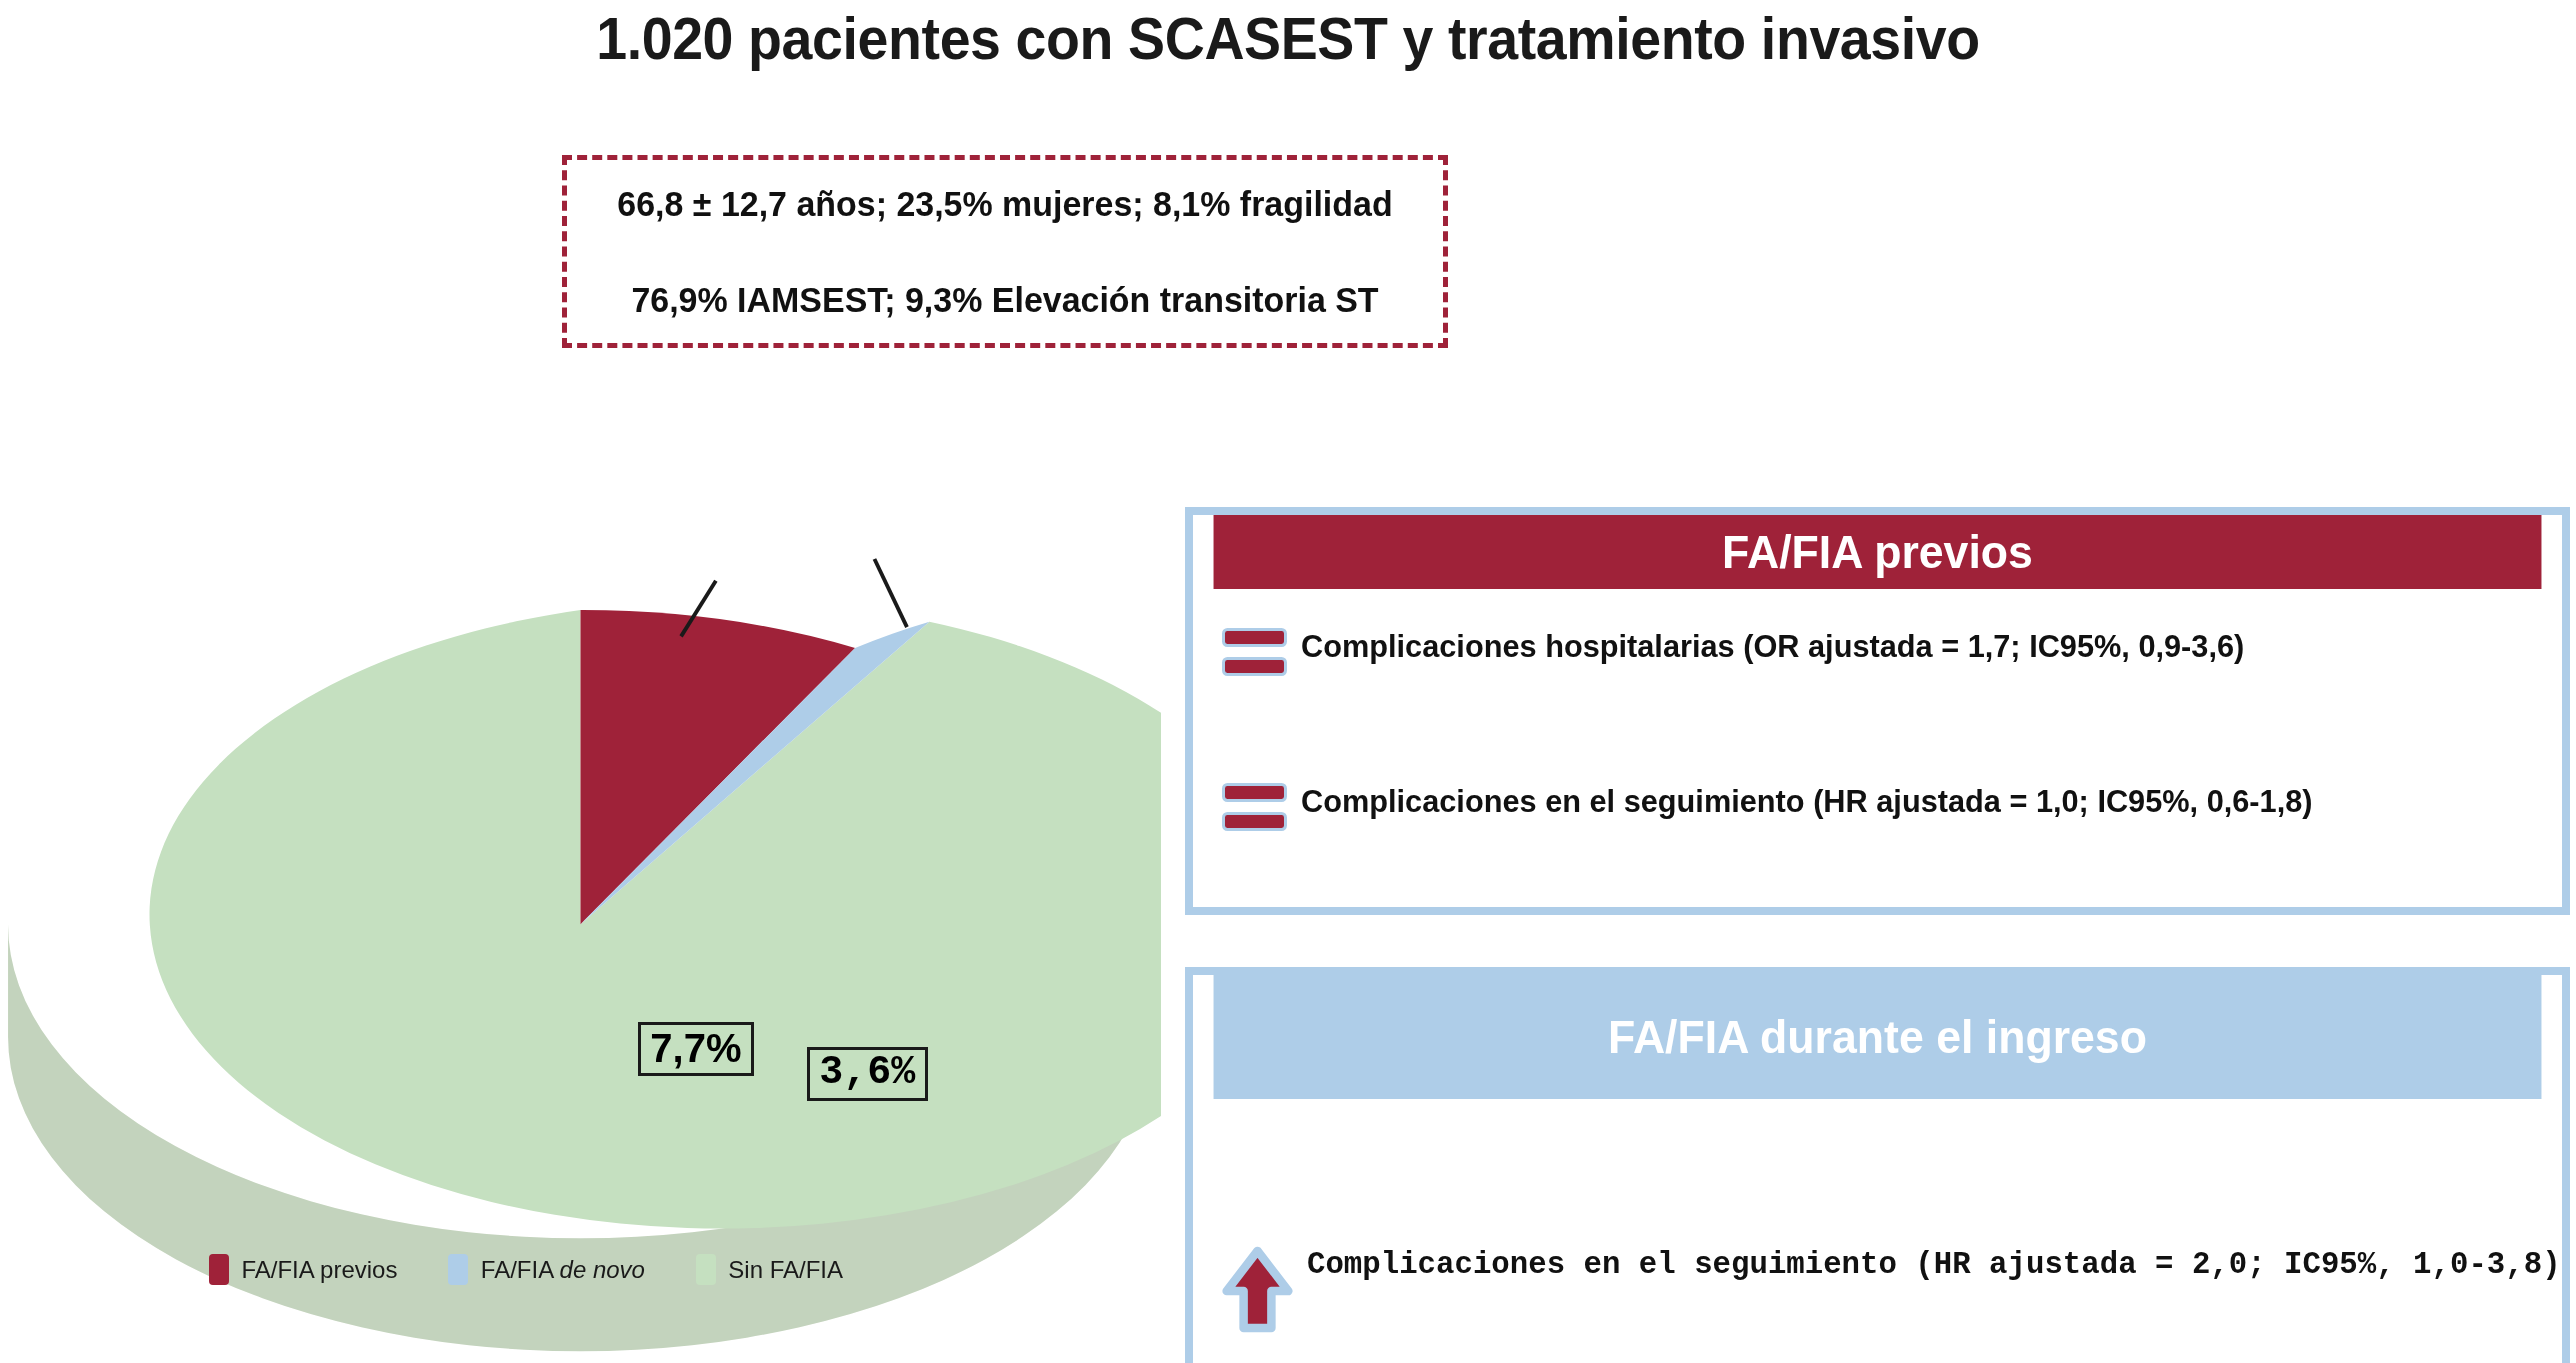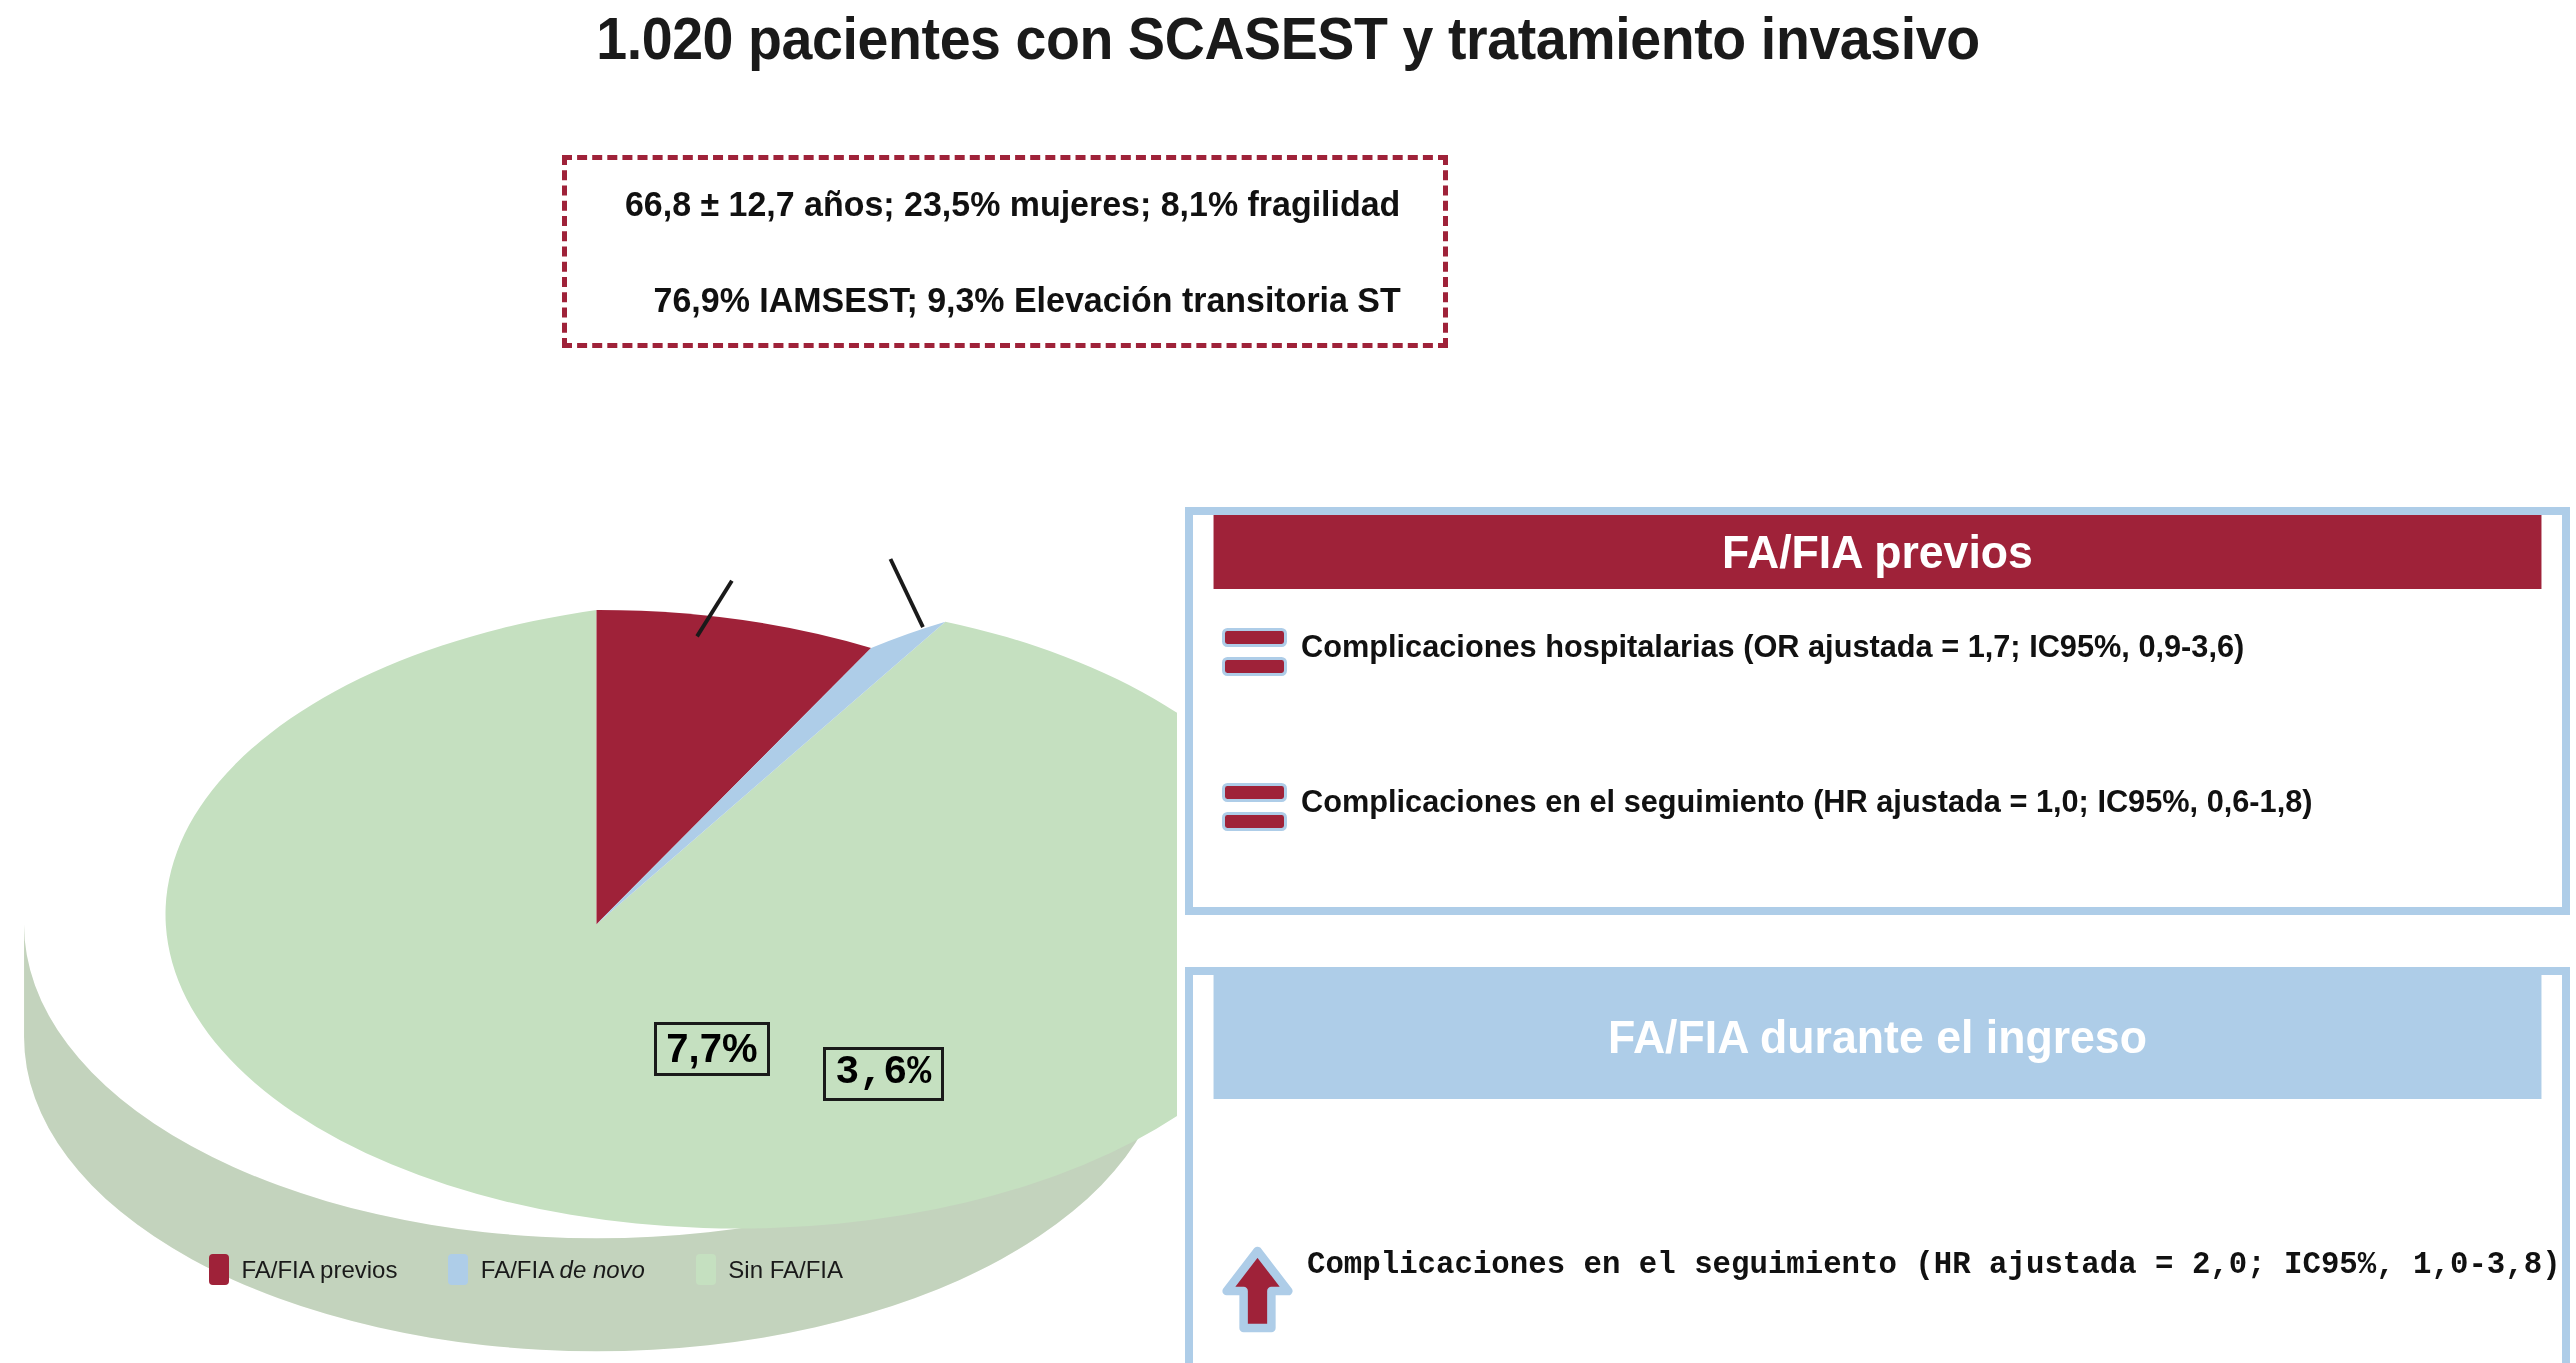--- a/index.html
+++ b/index.html
@@ -28,35 +28,34 @@
     position:absolute;
     left:562px;top:155px;
     width:814px;height:91px;
     padding:46px 31px;
     border:5.4px dashed #9F2239;
     box-sizing:content-box;
     display:flex;
     flex-direction:column;
     justify-content:center;
     gap:56px;
-    align-items:flex-end;
   }
   .stats-line{
     text-align:center;
     font-size:35px;
     font-weight:bold;
     color:#111111;
     white-space:nowrap;
     transform:scaleX(0.97);
   }
 
   
   #pie-wrap{
     position:absolute;
-    left:16px;top:542px;
+    left:0px;top:542px;
     width:974px;height:820px;
   }
   #pie-svg{
     position:absolute;left:0;top:0;
   }
 
   
   .pie-label{
     position:absolute;
     background:transparent;

